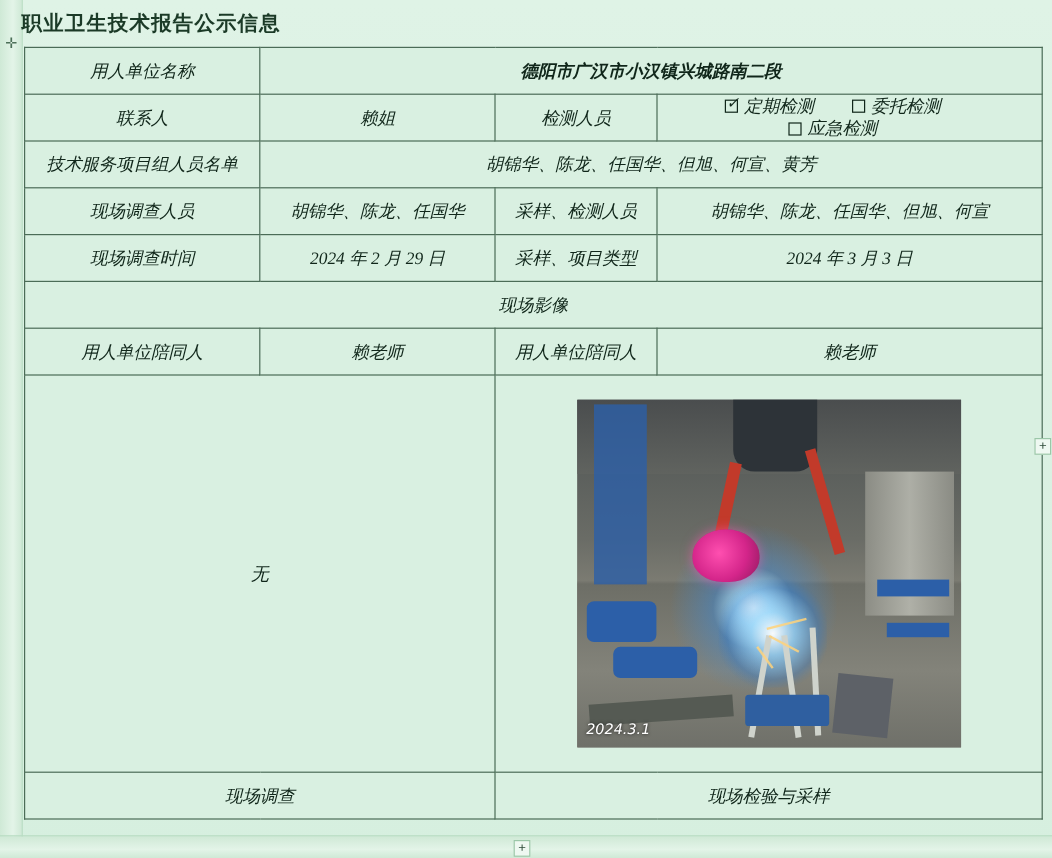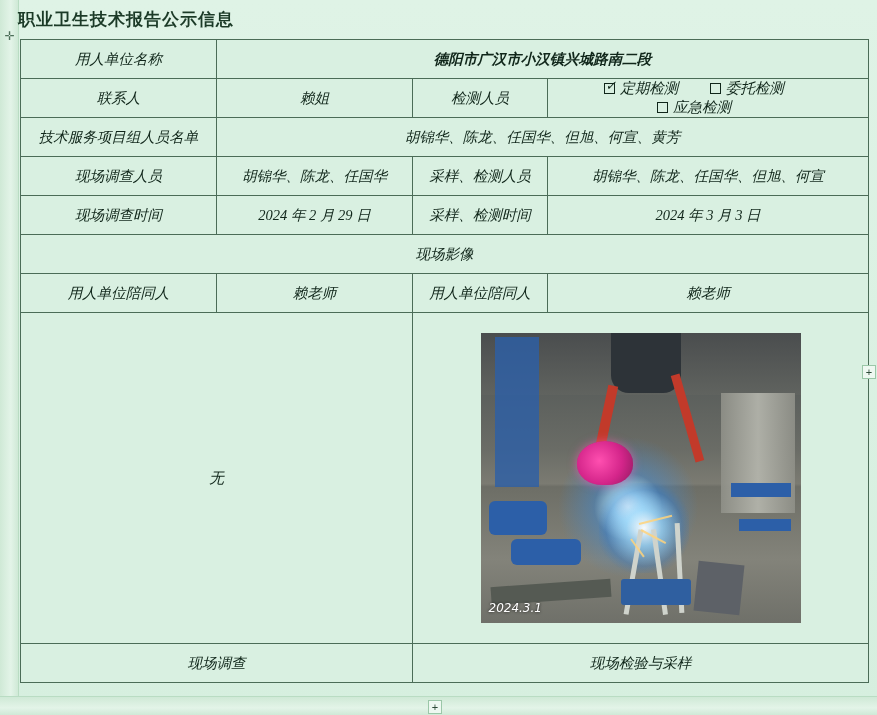--- a/index.html
+++ b/index.html
@@ -242,21 +242,21 @@
         </tr>
         <tr>
           <td class="label">现场调查人员</td>
           <td>胡锦华、陈龙、任国华</td>
           <td class="label">采样、检测人员</td>
           <td>胡锦华、陈龙、任国华、但旭、何宣</td>
         </tr>
         <tr>
           <td class="label">现场调查时间</td>
           <td>2024 年 2 月 29 日</td>
-          <td class="label">采样、检测时间</td>
+          <td class="label">采样、项目类型</td>
           <td>2024 年 3 月 3 日</td>
         </tr>
         <tr>
           <td class="section-title" colspan="4">现场影像</td>
         </tr>
         <tr>
           <td class="label">用人单位陪同人</td>
           <td>赖老师</td>
           <td class="label">用人单位陪同人</td>
           <td>赖老师</td>

